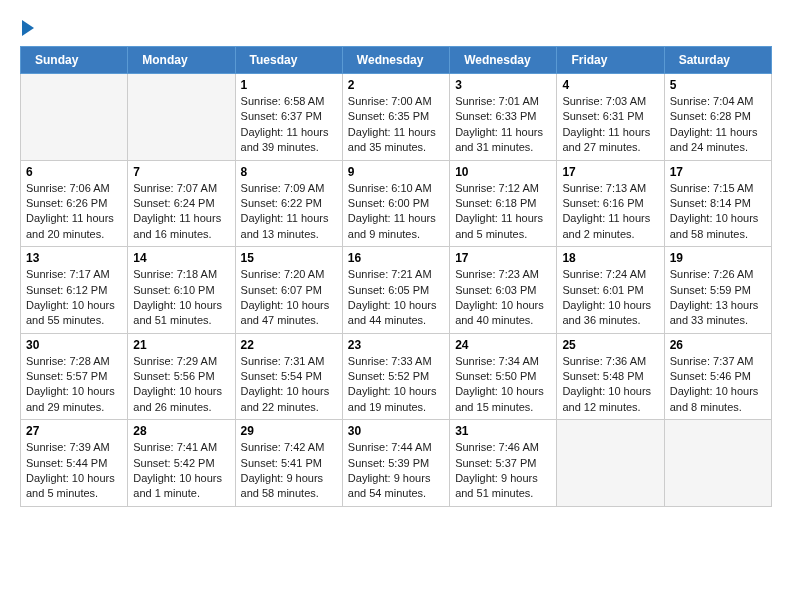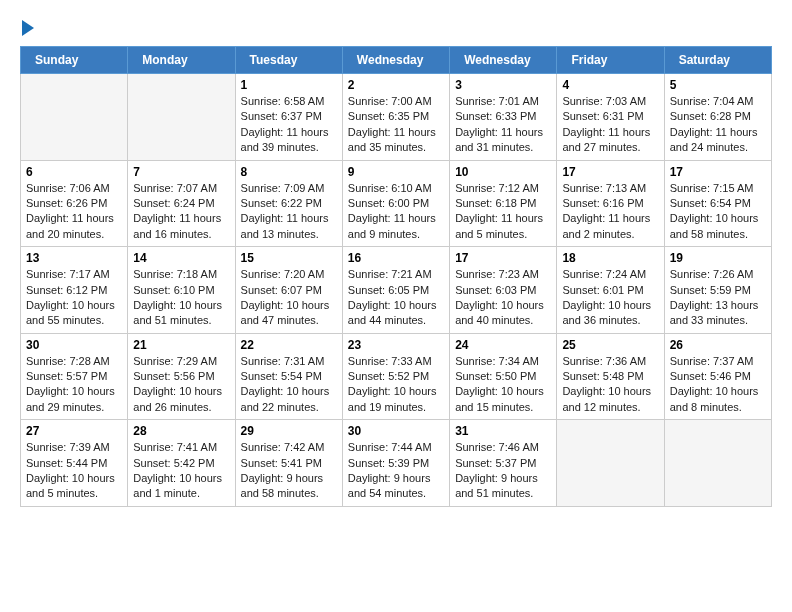--- a/index.html
+++ b/index.html
@@ -165,21 +165,21 @@
         <td>
           <span class="day-num">10</span>
           <div class="cell-text"><span>Sunrise: 7:12 AM</span><br><span>Sunset: 6:18 PM</span><br><span>Daylight: 11 hours and 5 minutes.</span></div>
         </td>
         <td>
           <span class="day-num">17</span>
           <div class="cell-text"><span>Sunrise: 7:13 AM</span><br><span>Sunset: 6:16 PM</span><br><span>Daylight: 11 hours and 2 minutes.</span></div>
         </td>
         <td>
           <span class="day-num">17</span>
-          <div class="cell-text"><span>Sunrise: 7:15 AM</span><br><span>Sunset: 6:54 PM</span><br><span>Daylight: 10 hours and 58 minutes.</span></div>
+          <div class="cell-text"><span>Sunrise: 7:15 AM</span><br><span>Sunset: 8:14 PM</span><br><span>Daylight: 10 hours and 58 minutes.</span></div>
         </td>
       </tr>
       <tr>
         <td>
           <span class="day-num">13</span>
           <div class="cell-text"><span>Sunrise: 7:17 AM</span><br><span>Sunset: 6:12 PM</span><br><span>Daylight: 10 hours and 55 minutes.</span></div>
         </td>
         <td>
           <span class="day-num">14</span>
           <div class="cell-text"><span>Sunrise: 7:18 AM</span><br><span>Sunset: 6:10 PM</span><br><span>Daylight: 10 hours and 51 minutes.</span></div>

